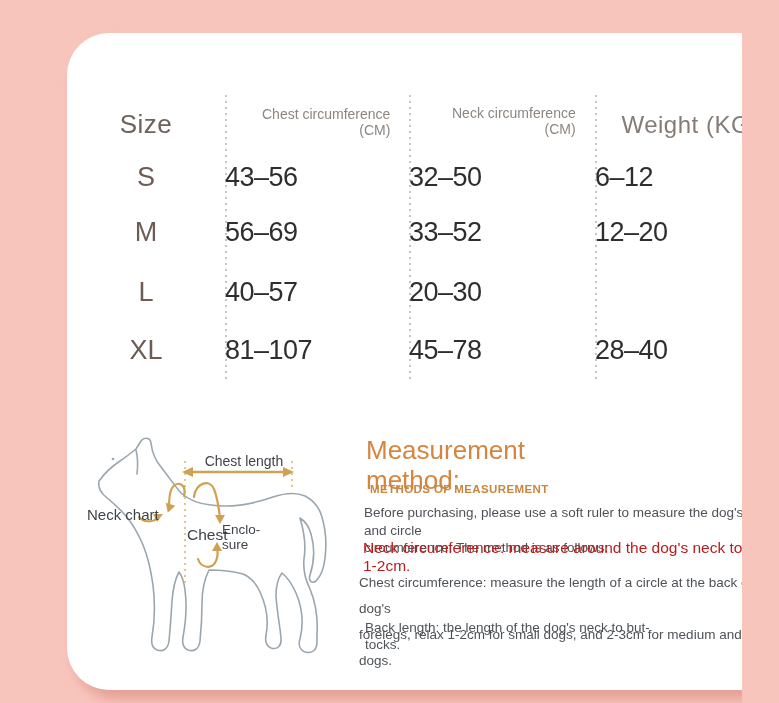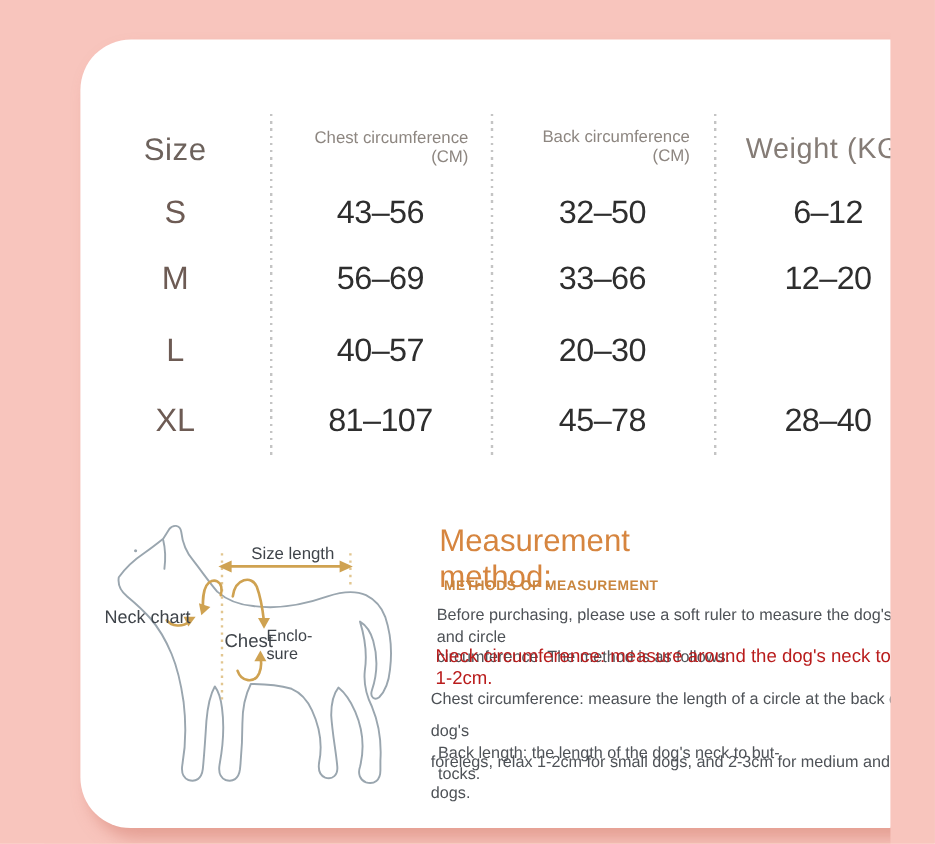--- a/index.html
+++ b/index.html
@@ -36,21 +36,21 @@
   }
   .trow{
     position:absolute; left:0; width:718px; height:56px;
     display:grid; grid-template-columns:158px 184px 186px 190px; align-items:center;
   }
   .r1{ top:116px; } .r2{ top:171px; } .r3{ top:231px; } .r4{ top:289px; }
   .cell-size{
     text-align:center; font-size:27px; color:#6d5b54;
   }
   .cell-num{
-    text-align:center; font-size:27px; color:#2e2e2e; letter-spacing:-0.5px;
+    font-size:27px; color:#2e2e2e; letter-spacing:-0.5px;
   }
   
   .dog-svg{ position:absolute; left:10px; top:395px; width:290px; height:270px; pointer-events:none; }
   .dg-label{
     position:absolute; color:#3f444a;
   }
   .lbl-back{ left:132px; top:420px; width:90px; text-align:center; font-size:14px; }
   .lbl-neck{ left:20px; top:473px; font-size:15px; }
   .lbl-chest{ left:120px; top:493px; font-size:15.5px; }
   .lbl-enc{ left:155px; top:490px; font-size:13.5px; line-height:14.5px; white-space:pre-line; }
@@ -76,34 +76,34 @@
   <div class="card">
 
     <div>
       <div class="divider d1"></div>
       <div class="divider d2"></div>
       <div class="divider d3"></div>
 
       <div class="h-size">Size</div>
       <div class="h-small h-chest">Chest circumference
 (CM)</div>
-      <div class="h-small h-neck">Back circumference
+      <div class="h-small h-neck">Neck circumference
 (CM)</div>
       <div class="h-weight">Weight (KG)</div>
 
       <div class="trow r1">
         <div class="cell-size">S</div>
         <div class="cell-num">43–56</div>
         <div class="cell-num">32–50</div>
         <div class="cell-num">6–12</div>
       </div>
       <div class="trow r2">
         <div class="cell-size">M</div>
         <div class="cell-num">56–69</div>
-        <div class="cell-num">33–66</div>
+        <div class="cell-num">33–52</div>
         <div class="cell-num">12–20</div>
       </div>
       <div class="trow r3">
         <div class="cell-size">L</div>
         <div class="cell-num">40–57</div>
         <div class="cell-num">20–30</div>
       </div>
       <div class="trow r4">
         <div class="cell-size">XL</div>
         <div class="cell-num">81–107</div>
@@ -167,21 +167,21 @@
         <path d="M 117 69 C 119 54 133 51 137 61 C 140 69 142 81 143 90"></path>
         <polygon points="143,96 138,87 148,87" fill="#cfa251" stroke="none"></polygon>
       </g>
 
       <g stroke="#cfa251" fill="none" stroke-width="2.2" stroke-linecap="round">
         <path d="M 121 131 C 124 140 135 142 139 133 C 141 128 141 124 140 120"></path>
         <polygon points="140,114 135,123 145,123" fill="#cfa251" stroke="none"></polygon>
       </g>
     </svg>
 
-    <div class="dg-label lbl-back">Size length</div>
+    <div class="dg-label lbl-back">Chest length</div>
     <div class="dg-label lbl-neck">Neck chart</div>
     <div class="dg-label lbl-chest">Chest</div>
     <div class="dg-label lbl-enc">Enclo-
 sure</div>
 
     <div>
       <div class="m-title">Measurement
 method:</div>
       <div class="m-sub">METHODS OF MEASUREMENT</div>
       <div class="m-p m-p1">Before purchasing, please use a soft ruler to measure the dog's neck and circle

